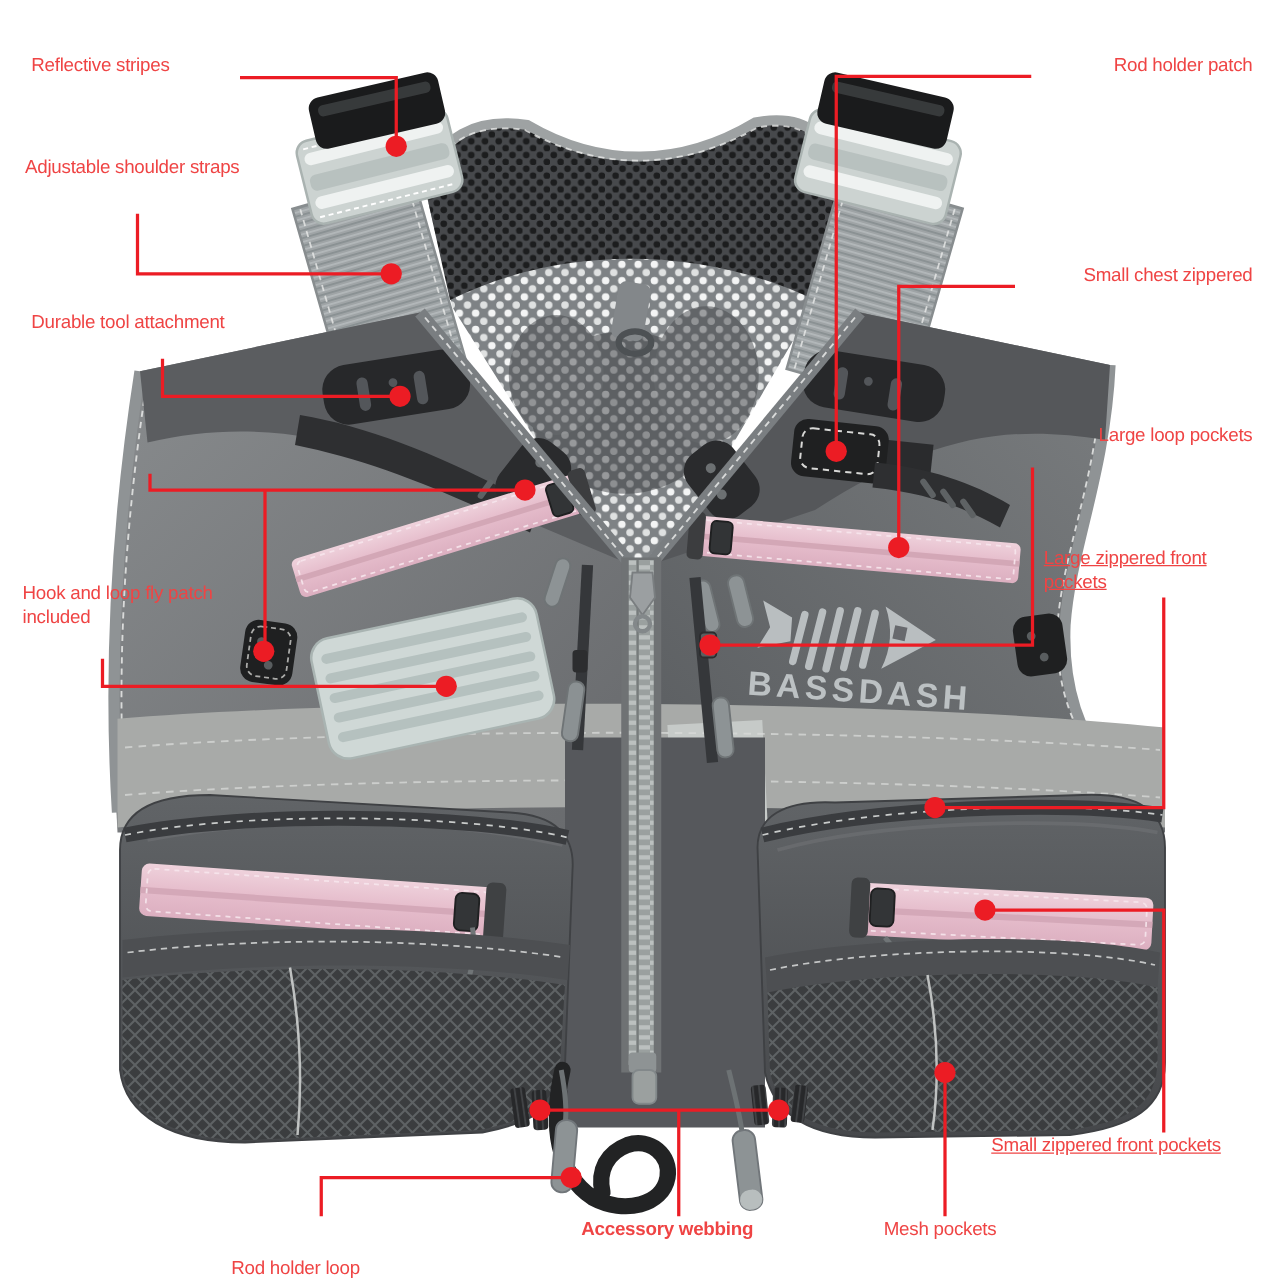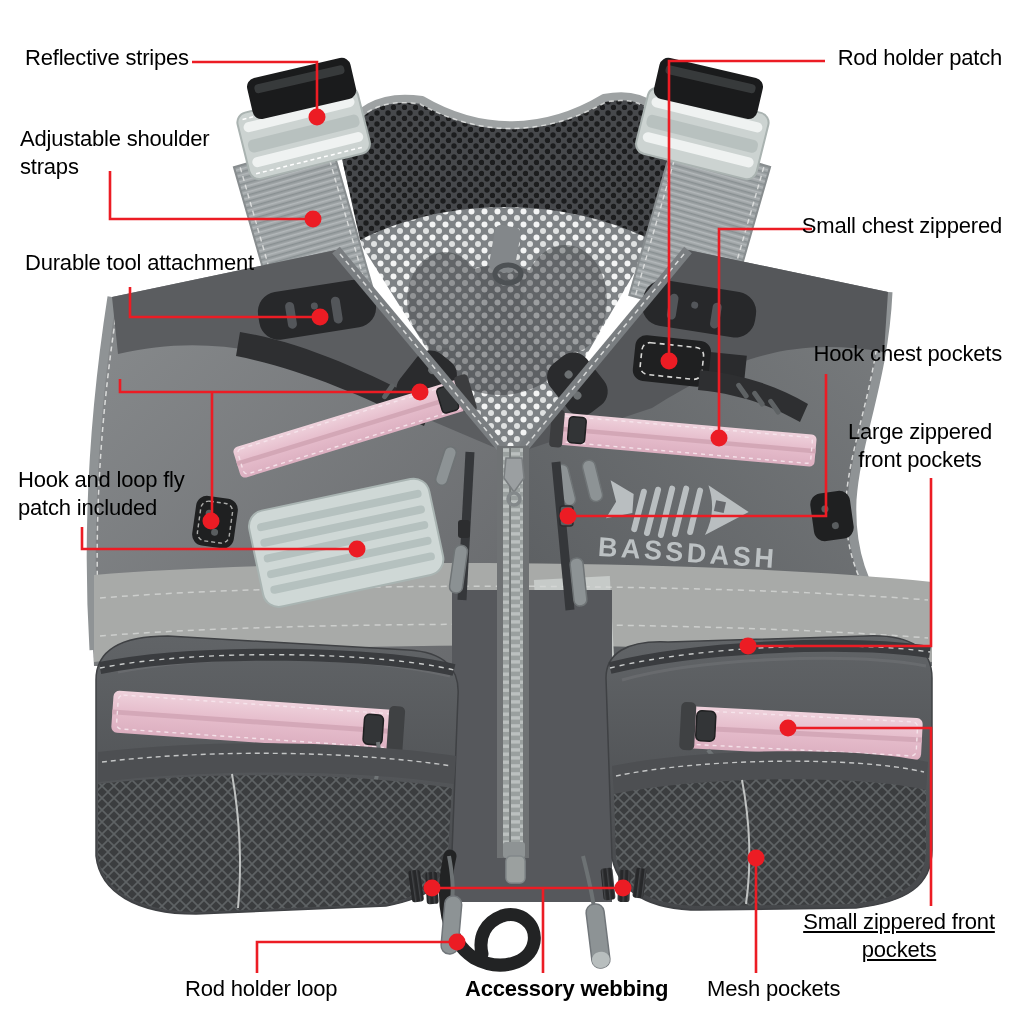--- a/index.html
+++ b/index.html
@@ -1,31 +1,31 @@
 <!DOCTYPE html>
 <html><head>
 <meta charset="utf-8">
 <style>
   html,body{margin:0;padding:0;background:#ffffff;}
   #stage{position:relative;width:1024px;height:1024px;background:#ffffff;overflow:hidden;
          font-family:"Liberation Sans",sans-serif;}
   #vest-svg{position:absolute;left:0;top:0;width:1024px;height:1024px;}
-  .lbl{position:absolute;font-size:22px;line-height:1.26;color:#000000;letter-spacing:-0.2px;}
-  .r{text-align:center;}
+  .lbl{position:absolute;font-size:15px;line-height:1.26;color:#ef4444;letter-spacing:-0.2px;}
+  .r{text-align:left;}
   #c0{left:25px;top:44px;}
   #c1{left:20px;top:125px;width:205px;}
   #c2{left:25px;top:249px;}
   #c3{left:25px;top:338px;width:215px;}
   #c4{left:18px;top:466px;width:195px;}
   #c5{right:22px;top:44px;}
   #c6{right:22px;top:212px;}
   #c7{right:22px;top:340px;}
-  #c8{right:19px;top:418px;width:170px;}
+  #c8{right:19px;top:438px;width:170px;text-decoration:underline;}
   #c9{right:19px;top:908px;width:212px;text-decoration:underline;}
-  #c10{left:185px;top:975px;}
+  #c10{left:185px;top:1006px;}
   #c11{left:465px;top:975px;font-weight:bold;}
   #c12{left:707px;top:975px;}
 </style>
 </head>
 <body>
 
 <div id="stage">
 
 <svg id="vest-svg" viewBox="0 0 1024 1024">
   <defs>
@@ -373,19 +373,19 @@
     <circle cx="756" cy="858" r="8.5"></circle>
   </g>
 </svg>
 
   <div id="c0" class="lbl">Reflective stripes</div>
   <div id="c1" class="lbl">Adjustable shoulder straps</div>
   <div id="c2" class="lbl">Durable tool attachment</div>
   <div id="c4" class="lbl">Hook and loop fly patch included</div>
   <div id="c5" class="lbl r">Rod holder patch</div>
   <div id="c6" class="lbl r">Small chest zippered</div>
-  <div id="c7" class="lbl r">Hook chest pockets</div>
+  <div id="c7" class="lbl r">Large loop pockets</div>
   <div id="c8" class="lbl r">Large zippered front pockets</div>
   <div id="c9" class="lbl r">Small zippered front pockets</div>
   <div id="c10" class="lbl">Rod holder loop</div>
   <div id="c11" class="lbl">Accessory webbing</div>
   <div id="c12" class="lbl">Mesh pockets</div>
 </div>
 
 </body></html>

